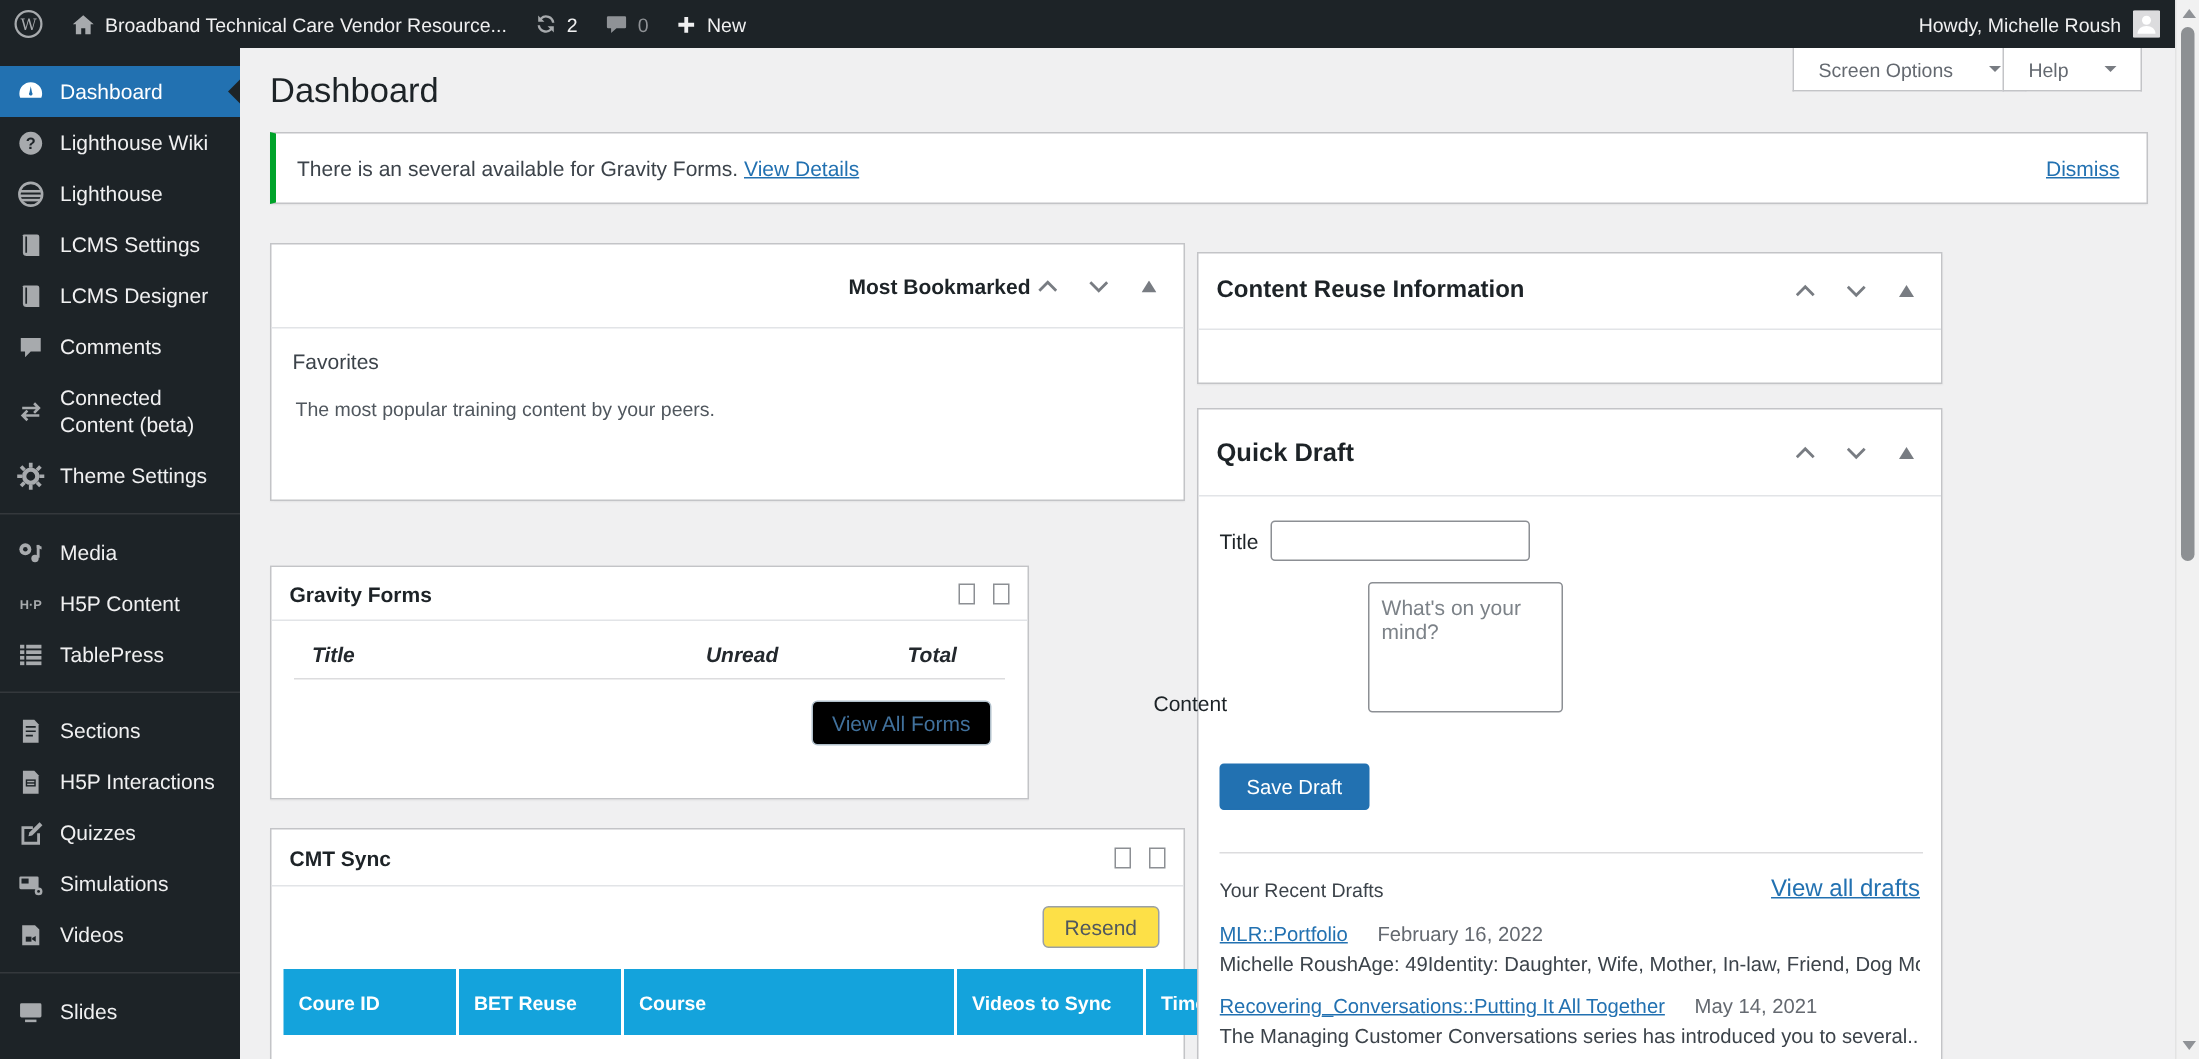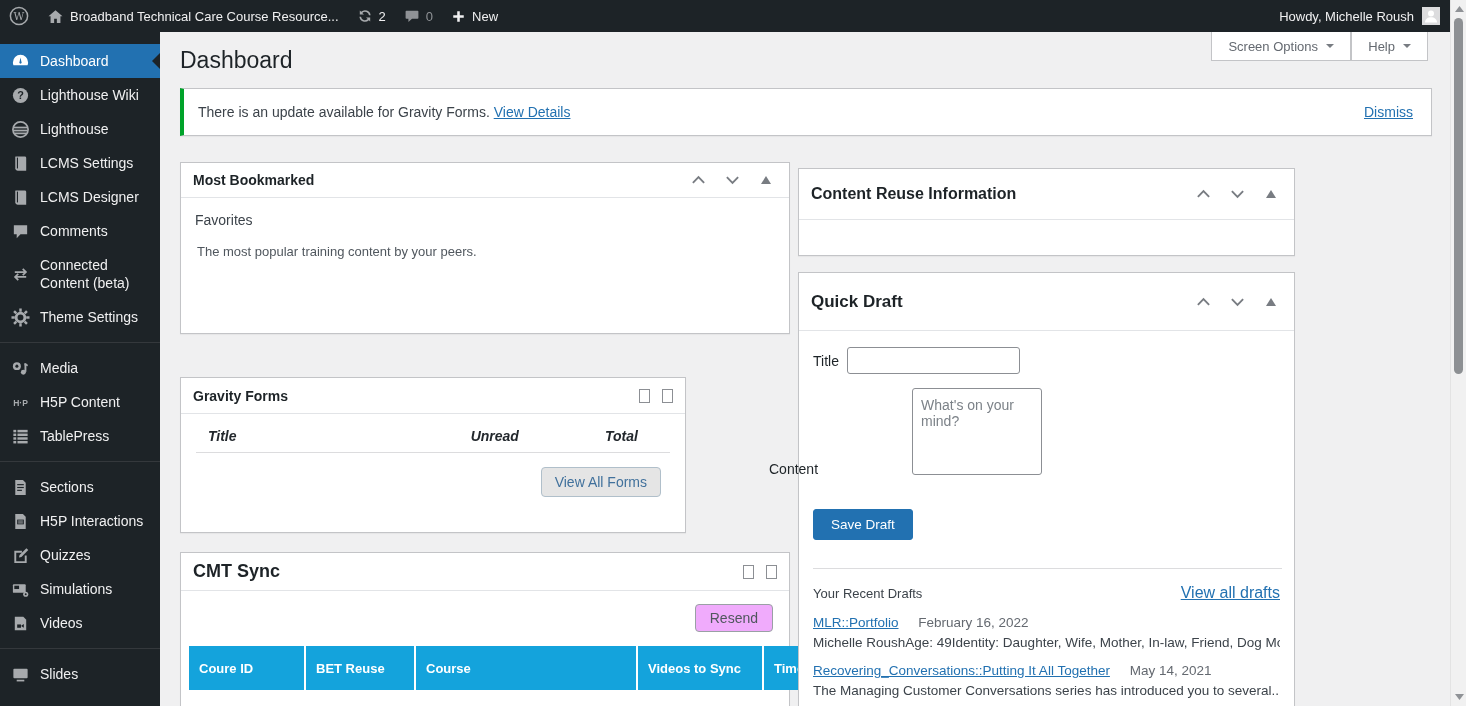--- a/index.html
+++ b/index.html
@@ -39,21 +39,21 @@
     border:8px solid transparent;border-right-color:#1d2327;
   }
   .menu-sep{border-top:1px solid #34383c;margin:8px 0;}
   .mi{width:19px;height:19px;flex:none;fill:#a7aaad;}
   .menu-item.active .mi{fill:#ffffff;}
   
   .content{position:absolute;left:160px;top:32px;width:1290px;height:674px;background:#f0f0f1;}
   .page-title{position:absolute;left:20px;top:14px;font-size:23px;font-weight:400;color:#1d2327;margin:0;line-height:1.3;}
   .top-tab{
     position:absolute;top:0;height:29px;background:#fff;border:1px solid #c3c4c7;border-top:none;
-    display:flex;align-items:center;gap:8px;padding:0 16px;box-sizing:border-box;
+    display:flex;align-items:center;gap:24px;padding:0 16px;box-sizing:border-box;
     color:#646970;font-size:13px;cursor:pointer;
   }
   .top-tab.screen-options{right:99px;}
   .top-tab.help{right:22px;}
   .tri-down{width:0;height:0;border:4px solid transparent;border-top-color:#787c82;margin-top:4px;}
   
   .notice{
     position:absolute;left:20px;top:56px;width:1252px;box-sizing:border-box;background:#fff;
     border:1px solid #c3c4c7;border-left:4px solid #00a32a;padding:15px 40px 15px 14px;
     font-size:14px;color:#3c434a;box-shadow:0 1px 1px rgba(0,0,0,.04);
@@ -68,54 +68,54 @@
   .widget-head{
     display:flex;align-items:center;justify-content:space-between;
     border-bottom:1px solid #e2e4e7;box-sizing:border-box;padding:0 12px;
   }
   .widget-title{font-weight:600;color:#1d2327;}
   .head-controls{display:flex;align-items:center;gap:12px;}
   .head-controls .ctl{width:22px;height:18px;display:flex;align-items:center;justify-content:center;cursor:pointer;}
   .tofu{width:9px;height:12px;border:1px solid #8c8f94;display:inline-block;cursor:pointer;}
   
   .w-mb{left:20px;top:130px;width:610px;height:172px;}
-  .w-mb .widget-head{height:35px;}
+  .w-mb .widget-head{height:56px;justify-content:flex-end;}
   .w-mb .widget-title{font-size:14px;}
   .w-gf{left:20px;top:345px;width:506px;height:156px;}
   .w-gf .widget-head{height:36px;}
   .w-gf .widget-title{font-size:14px;}
   .w-cmt{left:20px;top:520px;width:610px;height:260px;}
   .w-cmt .widget-head{height:38px;}
-  .w-cmt .widget-title{font-size:18px;}
+  .w-cmt .widget-title{font-size:14px;}
   
   .w-cri{left:638px;top:136px;width:497px;height:88px;}
   .w-cri .widget-head{height:51px;}
   .w-cri .widget-title{font-size:16px;}
   .w-qd{left:638px;top:240px;width:497px;height:600px;}
   .w-qd .widget-head{height:58px;}
   .w-qd .widget-title{font-size:17px;}
   .mb-body{padding:14px 14px;}
   .mb-subtitle{font-size:14px;color:#3c434a;margin:0 0 16px 0;font-weight:400;}
   .mb-desc{font-size:13px;color:#50575e;margin:2px;}
   
   .gf-cols{display:flex;padding:14px 15px 8px 15px;font-size:14px;font-style:italic;font-weight:700;color:#23282d;}
   .gf-cols .c1{flex:0 0 44%;padding-left:12px;}
   .gf-cols .c2{flex:0 0 33%;text-align:center;}
   .gf-cols .c3{flex:1;text-align:center;}
   .gf-rule{border-top:1px solid #dcdcde;margin:0 15px;}
   .gf-footer{display:flex;justify-content:flex-end;padding:14px 24px 0 0;}
   .btn-outline-blue{
-    background:#e5e5e5;border:1px solid #b0bfca;border-radius:4px;color:#41719c;
+    background:#000000;border:1px solid #b0bfca;border-radius:4px;color:#41719c;
     font-size:14px;padding:6px 13px;cursor:pointer;font-family:inherit;
   }
   
   .cmt-body{padding:13px 16px 0 8px;}
   .cmt-resend-row{display:flex;justify-content:flex-end;margin-bottom:14px;}
   .btn-outline-gray{
-    background:#f0abfc;border:1px solid #9aa0a5;border-radius:4px;color:#50575e;
+    background:#fde047;border:1px solid #9aa0a5;border-radius:4px;color:#50575e;
     font-size:14px;padding:5px 14px;cursor:pointer;font-family:inherit;
   }
   .cmt-table{width:598px;border-collapse:collapse;table-layout:fixed;}
   .cmt-table th{
     background:#14a3dc;color:#fff;font-size:13px;font-weight:700;text-align:left;
     padding:8px 10px;border-left:2px solid #fff;vertical-align:middle;height:28px;
   }
   .cmt-table th:first-child{border-left:none;}
   .col-courid{width:95px;}.col-bet{width:88px;}.col-course{width:200px;}.col-videos{width:104px;}.col-time{width:104px;}
   
@@ -154,21 +154,21 @@
   <div class="ab-item">
     <svg class="ab-icon" width="20" height="20" viewBox="0 0 20 20">
       <circle cx="10" cy="10" r="8.6" fill="none" stroke="#a7aaad" stroke-width="1.5"></circle>
       <text x="10" y="13.8" text-anchor="middle" font-size="10.5" font-family="DejaVu Serif, serif" fill="#a7aaad">W</text>
     </svg>
   </div>
   <div class="ab-item">
     <svg width="17" height="17" viewBox="0 0 20 20" fill="#a7aaad">
       <path d="M10 2.5 1.8 9.6h2.4v7.9h4.2v-4.8h3.2v4.8h4.2V9.6h2.4z"></path>
     </svg>
-    <span>Broadband Technical Care Course Resource...</span>
+    <span>Broadband Technical Care Vendor Resource...</span>
   </div>
   <div class="ab-item">
     <svg width="16" height="16" viewBox="0 0 20 20" fill="#a7aaad">
       <path d="M17 9A7 7 0 0 0 5.2 4.7L3.5 3v5.2h5.2L6.6 6.1A5 5 0 0 1 15 9z"></path>
       <path d="M3 11a7 7 0 0 0 11.8 4.3l1.7 1.7v-5.2h-5.2l2.1 2.1A5 5 0 0 1 5 11z"></path>
     </svg>
     <span class="ab-count">2</span>
   </div>
   <div class="ab-item">
     <svg width="16" height="16" viewBox="0 0 20 20" fill="#8f9296">
@@ -360,21 +360,21 @@
   <div class="top-tab screen-options">
     <span>Screen Options</span>
     <span class="tri-down"></span>
   </div>
   <div class="top-tab help">
     <span>Help</span>
     <span class="tri-down"></span>
   </div>
 
   <div class="notice">
-    <span>There is an update available for Gravity Forms.</span>
+    <span>There is an several available for Gravity Forms.</span>
     <a class="link">View Details</a>
     <a class="link dismiss">Dismiss</a>
   </div>
 
   <div class="widget w-mb">
     <div class="widget-head">
       <span class="widget-title">Most Bookmarked</span>
       <span class="head-controls">
         <span class="ctl chev">
           <svg width="15" height="12" viewBox="0 0 16 12">

